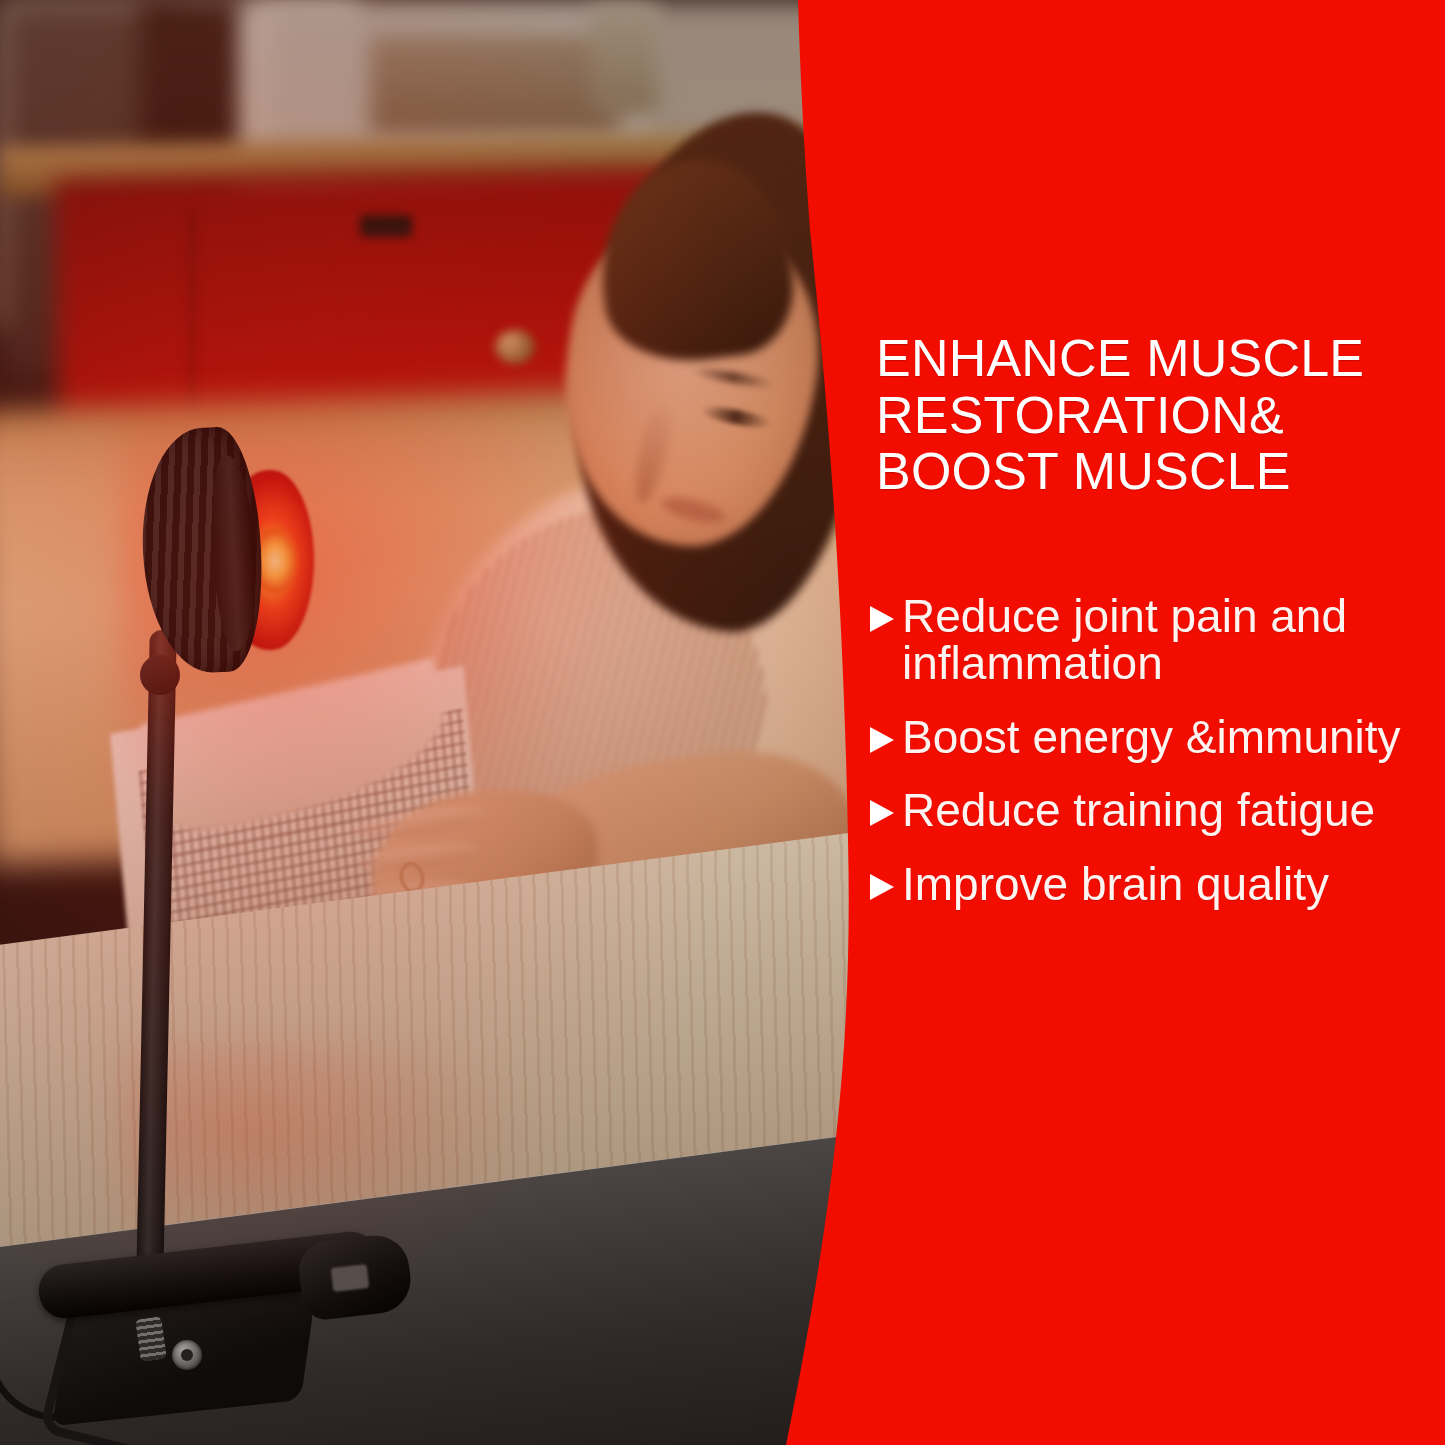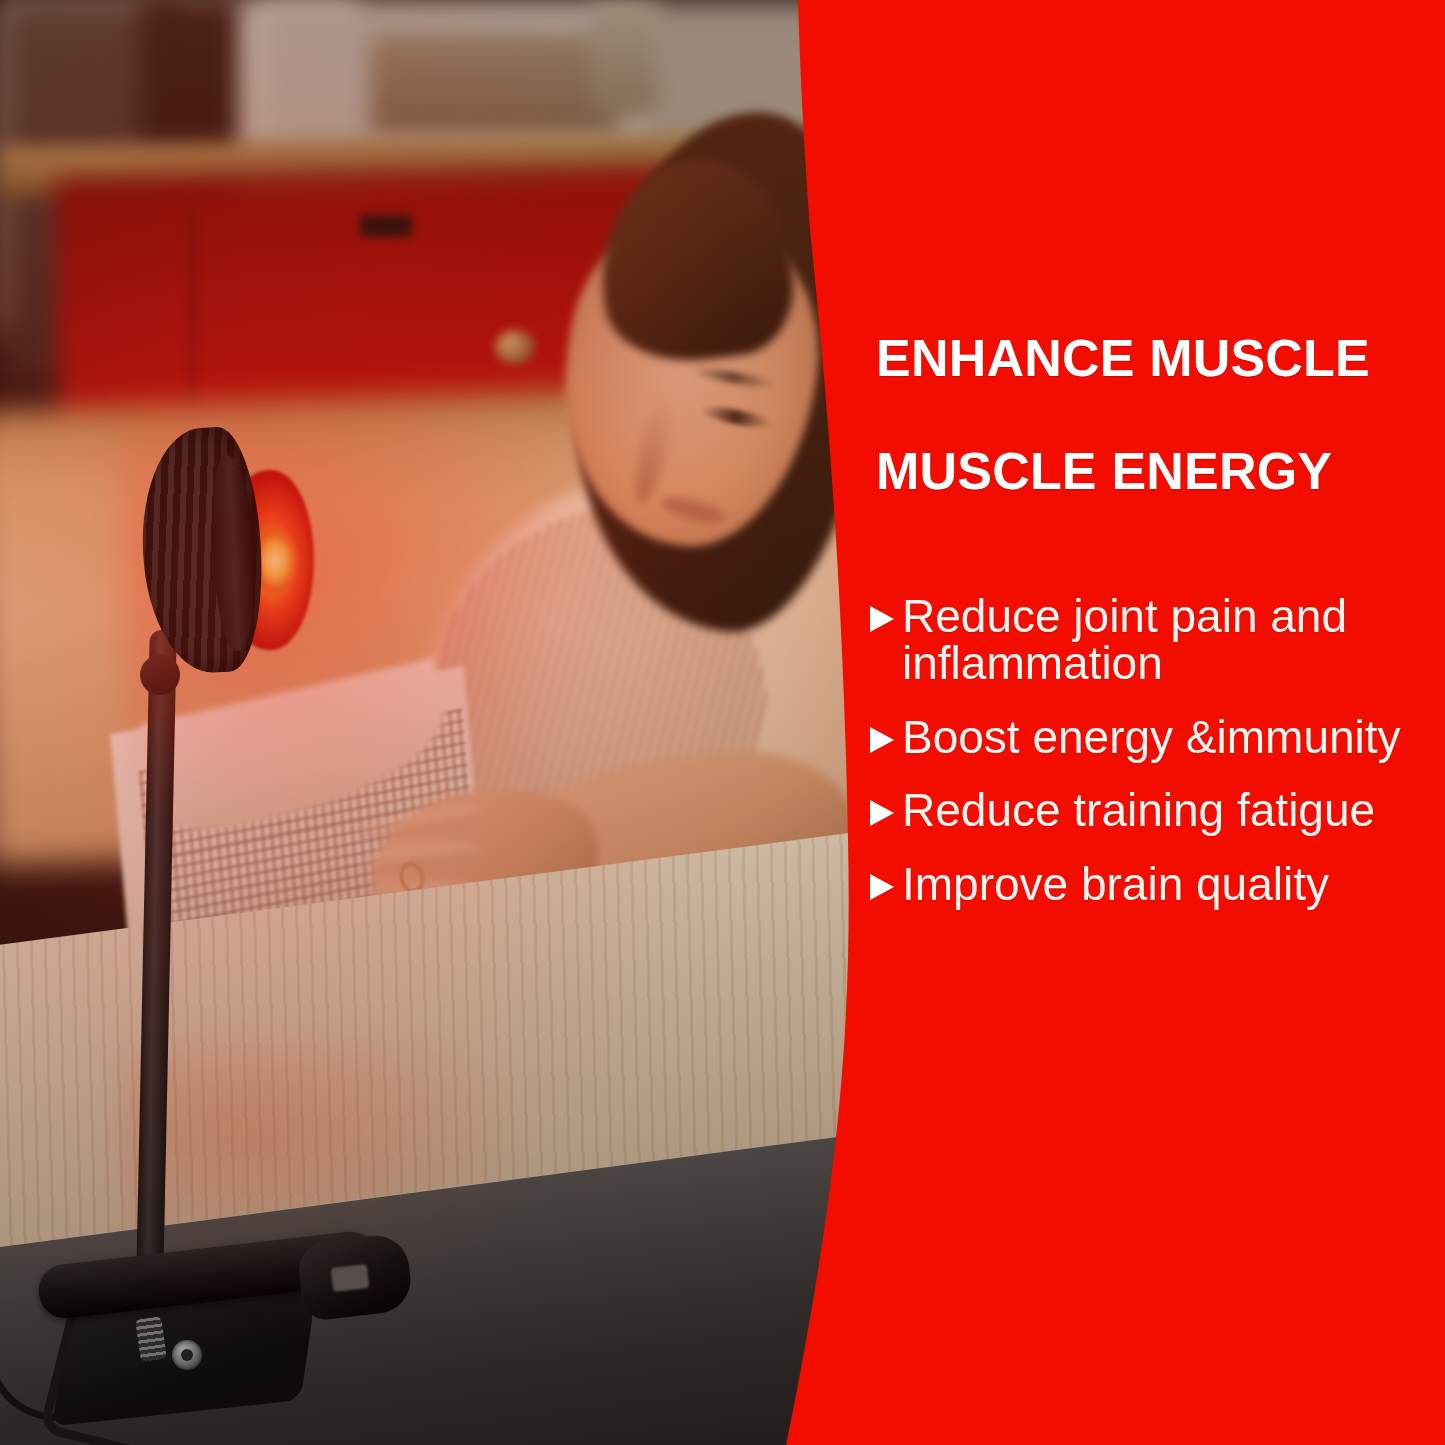--- a/index.html
+++ b/index.html
@@ -499,21 +499,21 @@
   
   .content {
     position: absolute;
     left: 876px;
     top: 330px;
     width: 530px;
   }
   .headline {
     color: #ffffff;
     font-family: "Liberation Sans", sans-serif;
-    font-weight: bold;
+    font-weight: normal;
     font-size: 52px;
     line-height: 1.09;
     letter-spacing: 0.2px;
     margin: 0 0 0 0;
     text-shadow: 0 1px 1px rgba(120,0,0,.35);
   }
   .bullet-list {
     list-style: none;
     margin: 93px 0 8px 0;
     padding: 0;
@@ -612,22 +612,22 @@
 
     <div class="photo-tint"></div>
   </div>
 
   <div class="red-panel" style="--brand-red: #f20d00;"></div>
 
   <div class="content">
 
     <h1 class="headline">
       <span>ENHANCE MUSCLE</span><br>
-      <br>
-      <span>MUSCLE ENERGY</span>
+      <span>RESTORATION&amp;</span><br>
+      <span>BOOST MUSCLE</span>
     </h1>
 
     <ul class="bullet-list">
       <li class="bullet-item">
         <span class="bullet-arrow"></span>
         <span class="bullet-text">Reduce joint pain and inflammation</span>
       </li>
       <li class="bullet-item">
         <span class="bullet-arrow"></span>
         <span class="bullet-text">Boost energy &amp;immunity</span>

